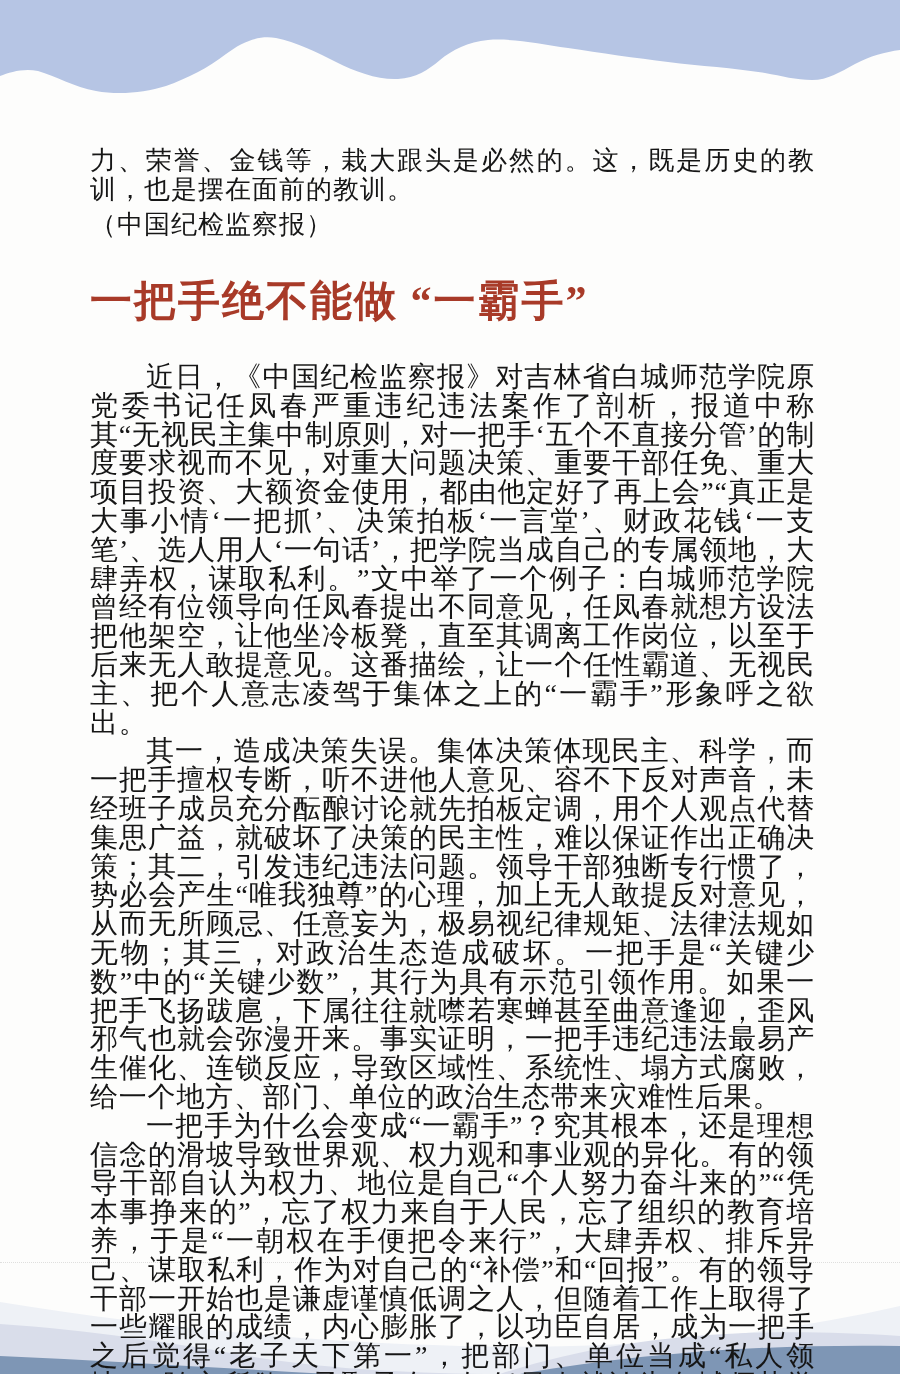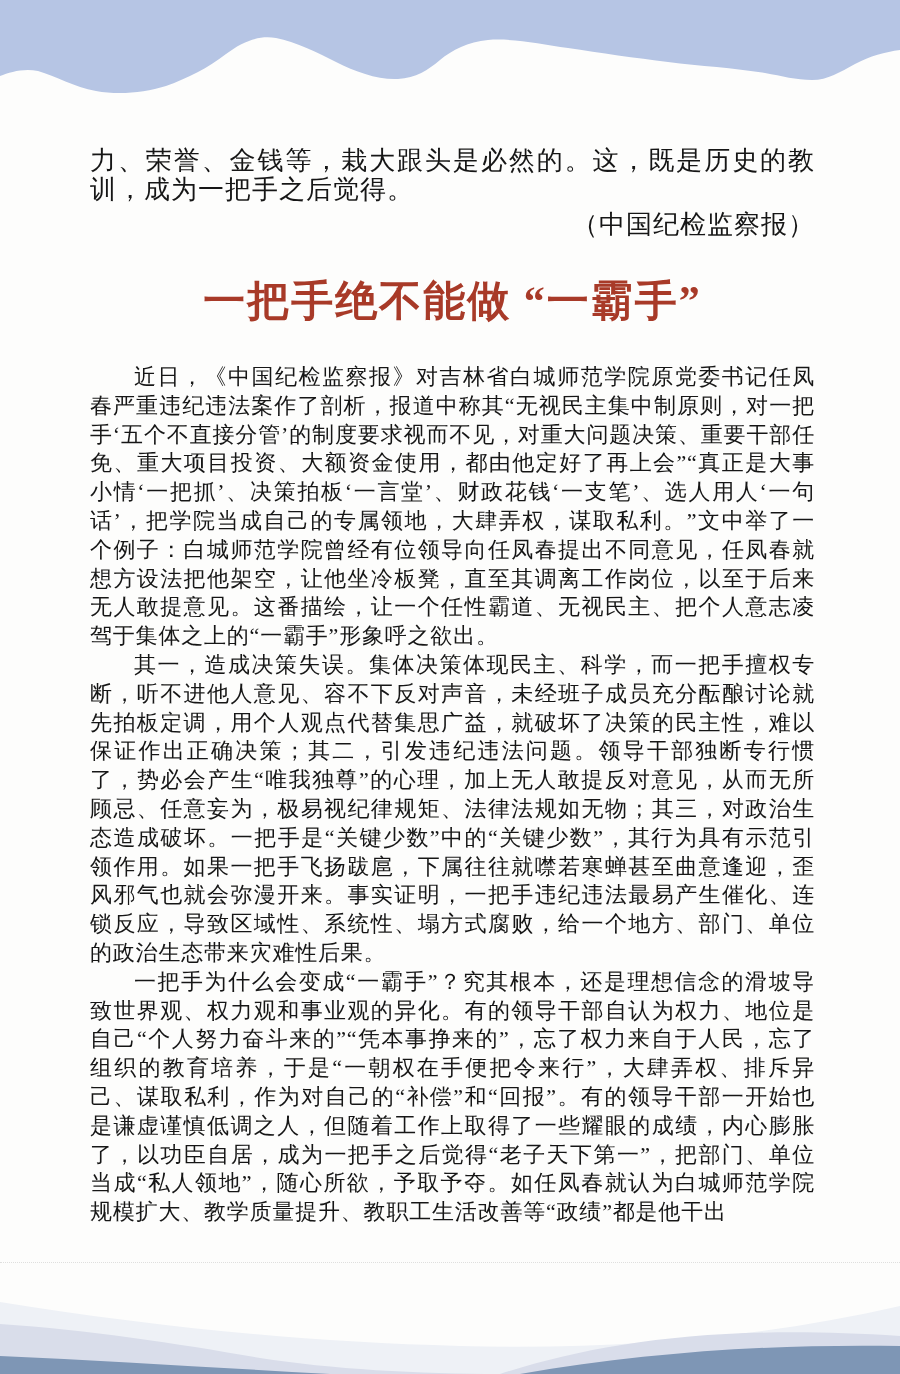--- a/index.html
+++ b/index.html
@@ -56,36 +56,34 @@
     font-size: 26px;
     line-height: 29px;
     letter-spacing: 1px;
     text-align: justify;
   }
   .attribution {
     margin: 6px 0 8px 0;
     font-size: 26px;
     line-height: 30px;
     letter-spacing: 1px;
-    text-align: right;
   }
   .title {
     margin: 37px 0 0 0;
     font-size: 42px;
     line-height: 48px;
     font-weight: bold;
-    text-align: center;
     letter-spacing: 2px;
   }
   .article-body {
     margin-top: 38px;
   }
   .body-para {
     margin: 0;
-    font-size: 22px;
+    font-size: 28px;
     line-height: 28.8px;
     letter-spacing: 0.8px;
     text-align: justify;
     text-indent: 2em;
   }
 </style>
 </head>
 <body>
 
 <div class="page">
@@ -103,21 +101,21 @@
              C378,80 356,72 336,62
              C316,52 296,42 276,38
              C258,35 242,42 226,54
              C208,68 188,78 166,86
              C144,93 118,95 96,91
              C74,87 56,76 38,71
              C24,68 10,72 0,76 Z" fill="#b6c5e4"></path>
   </svg>
 
   <div class="content">
-    <p class="cont-para">力、荣誉、金钱等，栽大跟头是必然的。这，既是历史的教训，成为一把手之后觉得。</p>
+    <p class="cont-para">力、荣誉、金钱等，栽大跟头是必然的。这，既是历史的教训，也是摆在面前的教训。</p>
 
     <p class="attribution">（中国纪检监察报）</p>
 
     <h1 class="title" style="color: rgb(168, 58, 40);">一把手绝不能做 “一霸手”</h1>
 
     <div class="article-body">
         <p class="body-para">近日，《中国纪检监察报》对吉林省白城师范学院原党委书记任凤春严重违纪违法案作了剖析，报道中称其“无视民主集中制原则，对一把手‘五个不直接分管’的制度要求视而不见，对重大问题决策、重要干部任免、重大项目投资、大额资金使用，都由他定好了再上会”“真正是大事小情‘一把抓’、决策拍板‘一言堂’、财政花钱‘一支笔’、选人用人‘一句话’，把学院当成自己的专属领地，大肆弄权，谋取私利。”文中举了一个例子：白城师范学院曾经有位领导向任凤春提出不同意见，任凤春就想方设法把他架空，让他坐冷板凳，直至其调离工作岗位，以至于后来无人敢提意见。这番描绘，让一个任性霸道、无视民主、把个人意志凌驾于集体之上的“一霸手”形象呼之欲出。</p>
         <p class="body-para">其一，造成决策失误。集体决策体现民主、科学，而一把手擅权专断，听不进他人意见、容不下反对声音，未经班子成员充分酝酿讨论就先拍板定调，用个人观点代替集思广益，就破坏了决策的民主性，难以保证作出正确决策；其二，引发违纪违法问题。领导干部独断专行惯了，势必会产生“唯我独尊”的心理，加上无人敢提反对意见，从而无所顾忌、任意妄为，极易视纪律规矩、法律法规如无物；其三，对政治生态造成破坏。一把手是“关键少数”中的“关键少数”，其行为具有示范引领作用。如果一把手飞扬跋扈，下属往往就噤若寒蝉甚至曲意逢迎，歪风邪气也就会弥漫开来。事实证明，一把手违纪违法最易产生催化、连锁反应，导致区域性、系统性、塌方式腐败，给一个地方、部门、单位的政治生态带来灾难性后果。</p>
         <p class="body-para">一把手为什么会变成“一霸手”？究其根本，还是理想信念的滑坡导致世界观、权力观和事业观的异化。有的领导干部自认为权力、地位是自己“个人努力奋斗来的”“凭本事挣来的”，忘了权力来自于人民，忘了组织的教育培养，于是“一朝权在手便把令来行”，大肆弄权、排斥异己、谋取私利，作为对自己的“补偿”和“回报”。有的领导干部一开始也是谦虚谨慎低调之人，但随着工作上取得了一些耀眼的成绩，内心膨胀了，以功臣自居，成为一把手之后觉得“老子天下第一”，把部门、单位当成“私人领地”，随心所欲，予取予夺。如任凤春就认为白城师范学院规模扩大、教学质量提升、教职工生活改善等“政绩”都是他干出</p>
       </div>

